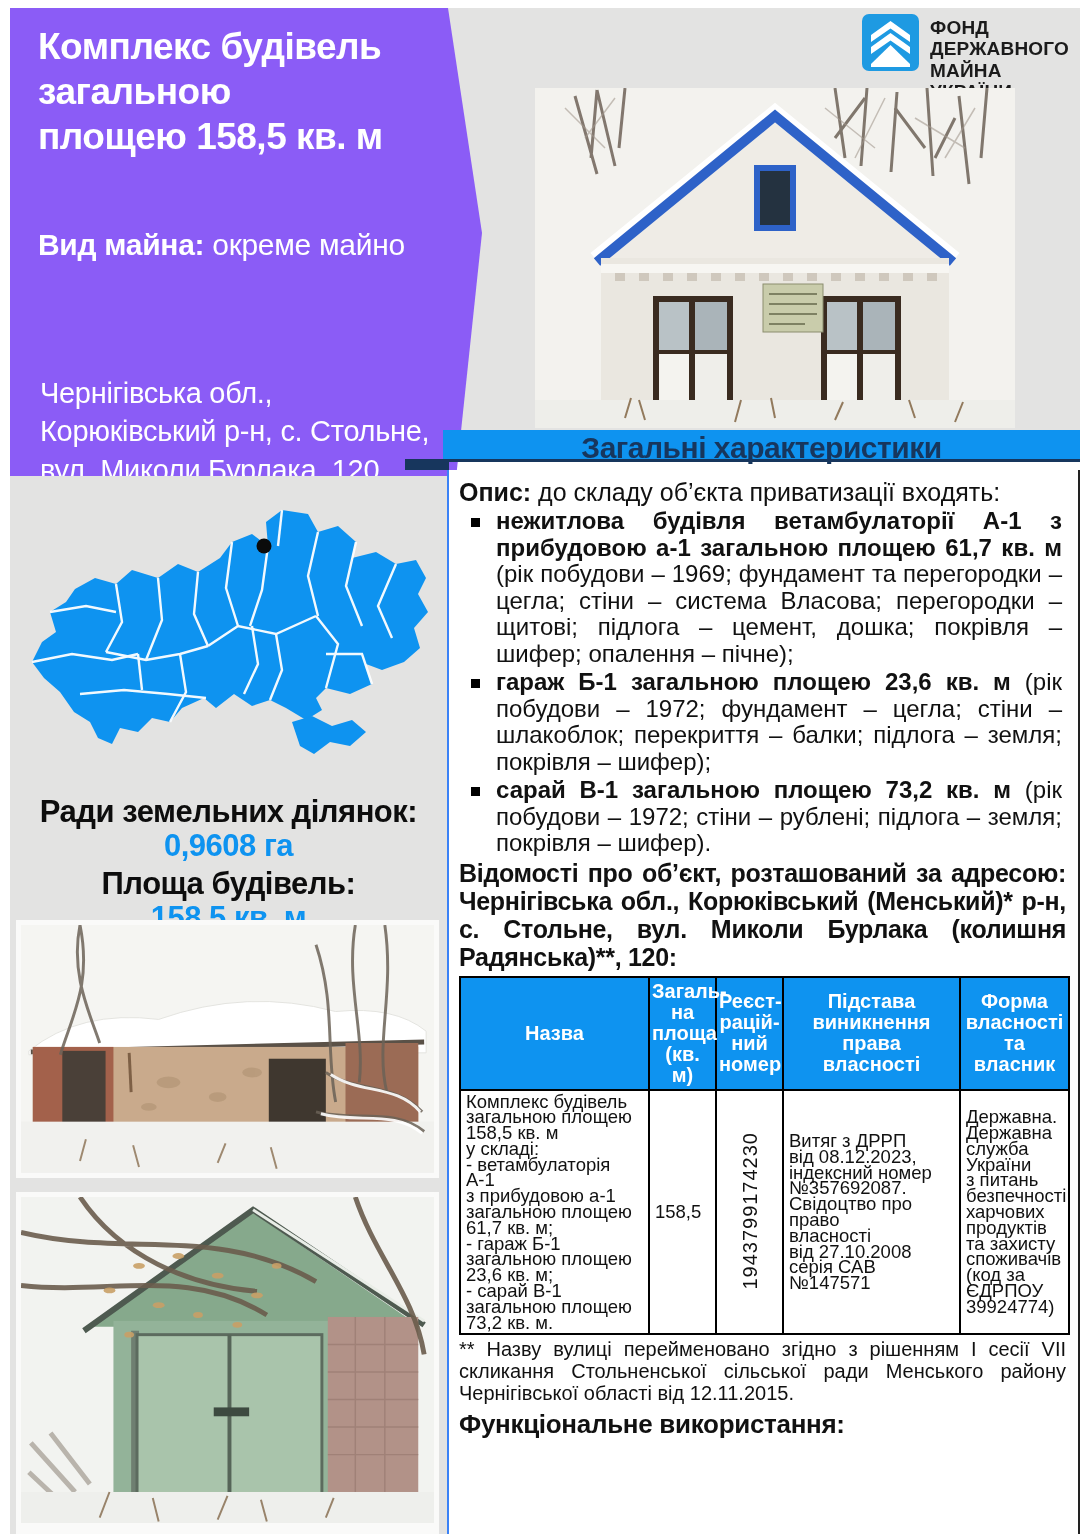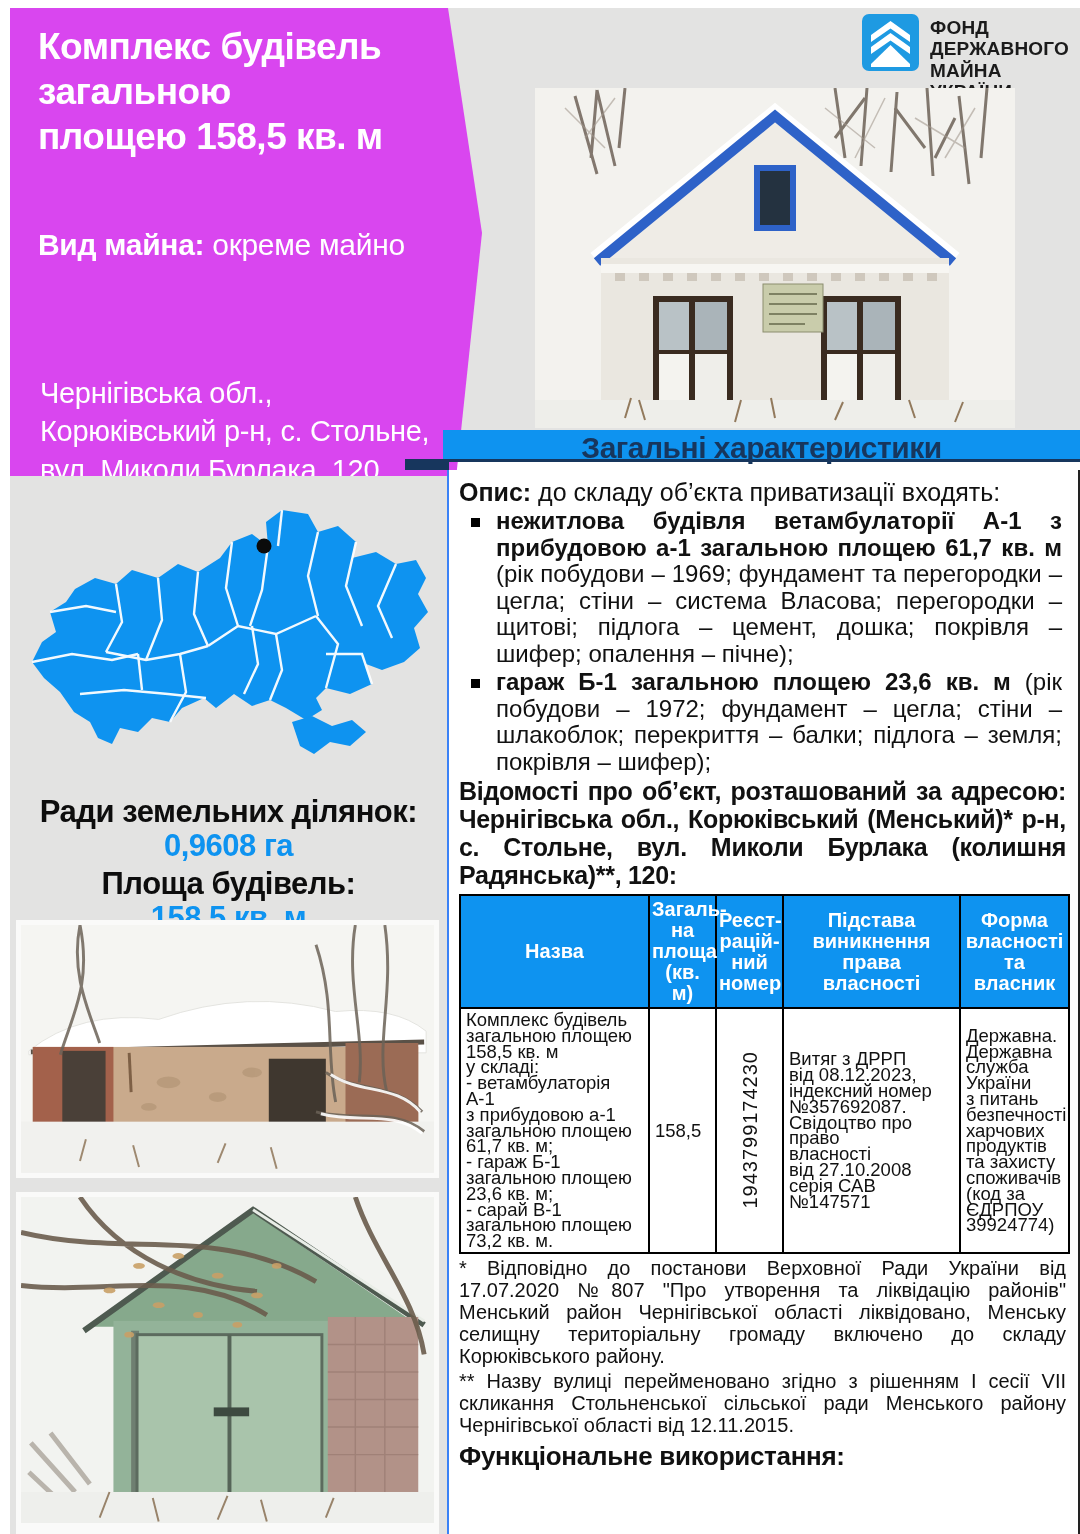--- a/index.html
+++ b/index.html
@@ -1,19 +1,19 @@
 <!DOCTYPE html>
 <html><head>
 <meta charset="utf-8">
 <style>
   html,body{margin:0;padding:0;background:#fff;font-family:"Liberation Sans",sans-serif;color:#111;}
   .page{position:relative;width:1080px;height:1534px;background:#fff;overflow:hidden;}
 
   
-  .left-chevron{position:absolute;left:10px;top:8px;width:472px;height:508px;background:#d946ef;
+  .left-chevron{position:absolute;left:10px;top:8px;width:472px;height:508px;background:#8b5cf6;
     clip-path:polygon(0 0,438px 0,472px 225px,442px 100%,0 100%);color:#fff;}
   .lc-title{position:absolute;left:28px;top:16px;width:350px;font-size:37px;font-weight:bold;line-height:1.22;letter-spacing:-.5px;}
   .lc-type{position:absolute;left:28px;top:220px;font-size:30px;letter-spacing:-.3px;}
   .lc-type .b{font-weight:bold;}
   .lc-address{position:absolute;left:30px;top:366px;font-size:29px;line-height:1.32;white-space:pre-line;letter-spacing:-.3px;}
 
   
   .right-header-bg{position:absolute;left:443px;top:8px;width:637px;height:422px;background:#e3e3e2;}
   .logo{position:absolute;left:862px;top:14px;display:flex;gap:11px;align-items:flex-start;}
   .logo-square{width:57px;height:57px;flex:none;}
@@ -268,20 +268,24 @@
       <span>до складу об’єкта приватизації входять:</span>
     </div>
 
     <div class="bullet-row">
       <span class="sq"></span>
       <div class="bullet-text"><span class="b">нежитлова будівля ветамбулаторії А-1 з прибудовою а-1 загальною площею 61,7 кв. м</span> <span>(рік побудови – 1969; фундамент та перегородки – цегла; стіни – система Власова; перегородки – щитові; підлога – цемент, дошка; покрівля – шифер; опалення – пічне);</span></div>
     </div>
     <div class="bullet-row">
       <span class="sq"></span>
       <div class="bullet-text"><span class="b">гараж Б-1 загальною площею 23,6 кв. м</span> <span>(рік побудови – 1972; фундамент – цегла; стіни – шлакоблок; перекриття – балки; підлога – земля; покрівля – шифер);</span></div>
+    </div>
+    <div class="bullet-row">
+      <span class="sq"></span>
+      <div class="bullet-text"><span class="b">сарай В-1 загальною площею 73,2 кв. м</span> <span>(рік побудови – 1972; стіни – рублені; підлога – земля; покрівля – шифер).</span></div>
     </div>
 
     <div class="vidomosti">Відомості про об’єкт, розташований за адресою: Чернігівська обл., Корюківський (Менський)* р-н, с. Стольне, вул. Миколи Бурлака (колишня Радянська)**, 120:</div>
 
     <table class="props">
       <colgroup>
           <col style="width:189px">
           <col style="width:67px">
           <col style="width:67px">
           <col style="width:177px">
@@ -340,20 +344,19 @@
 продуктів
 та захисту
 споживачів
 (код за
 ЄДРПОУ
 39924774)</td>
       </tr>
     </tbody>
       </table>
 
-    <div class="footnote">* Відповідно до постанови Верховної Ради України від 17.07.2020 №807 "Про утворення та ліквідацію районів" Менський район Чернігівської області ліквідовано, Менську селищну територіальну громаду включено до складу Корюківського району.</div>
     <div class="footnote">** Назву вулиці перейменовано згідно з рішенням І сесії VII скликання Стольненської сільської ради Менського району Чернігівської області від 12.11.2015.</div>
 
     <div class="func-label">Функціональне використання:</div>
 
   </div>
 
 </div>
 
 </body></html>

